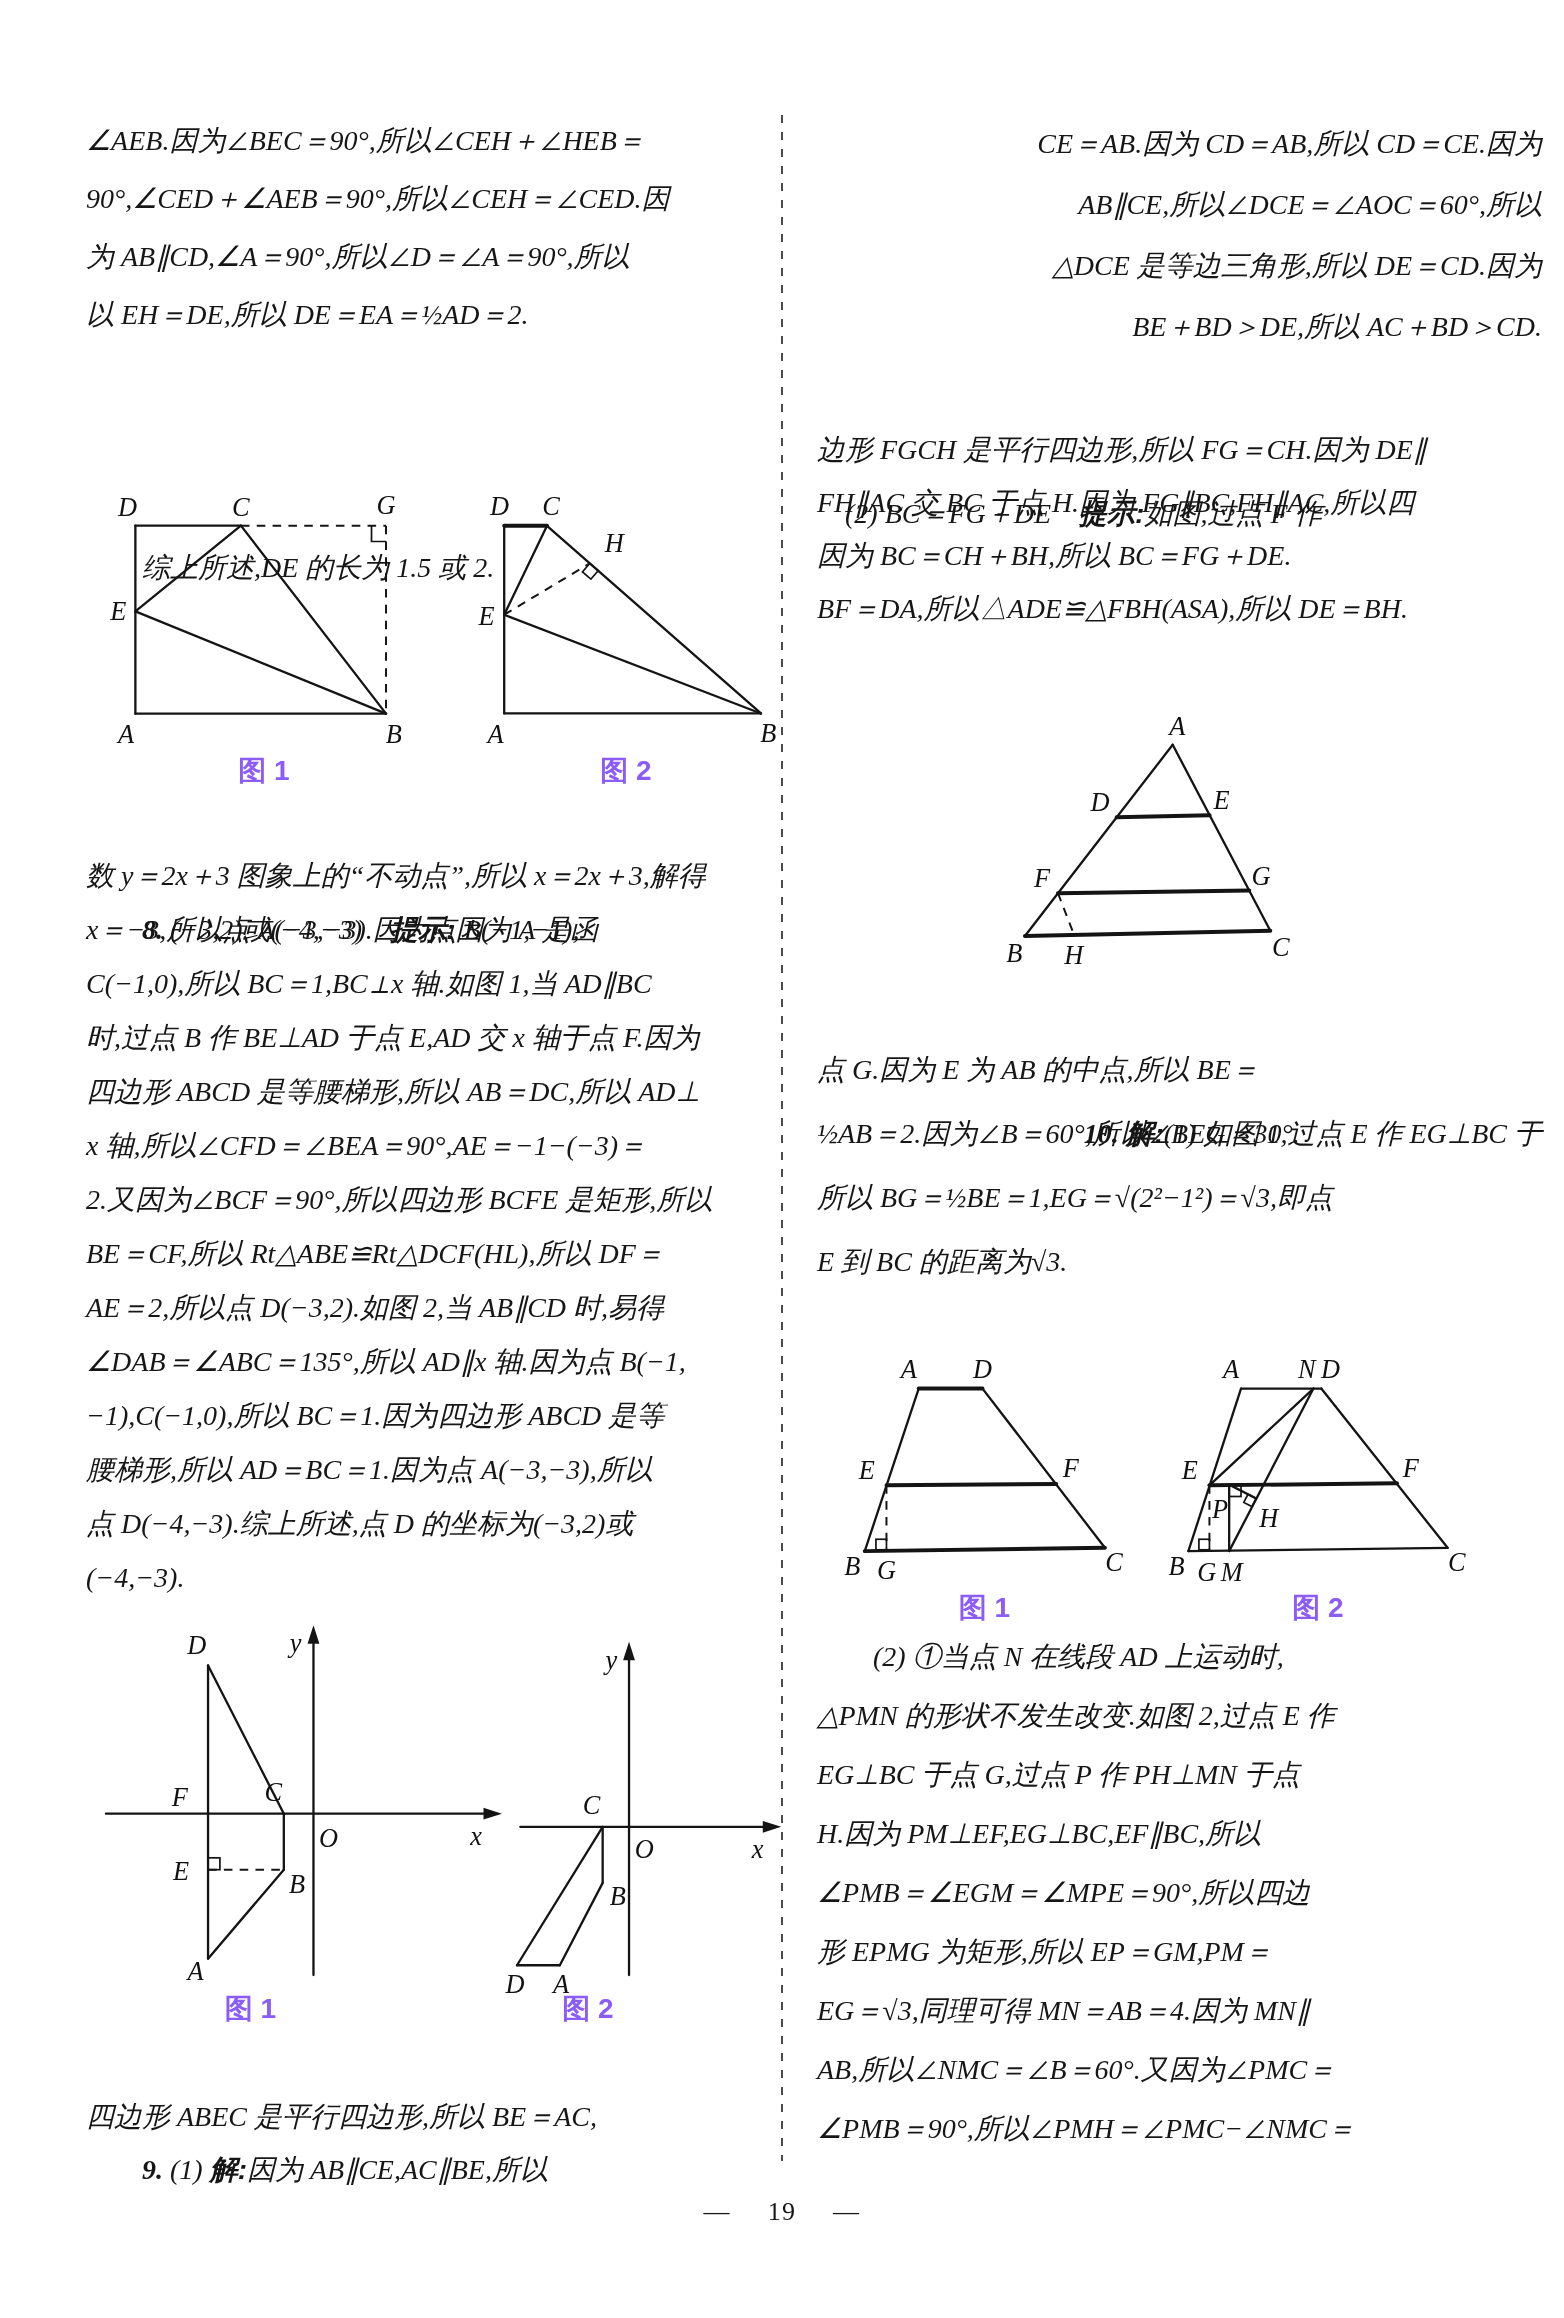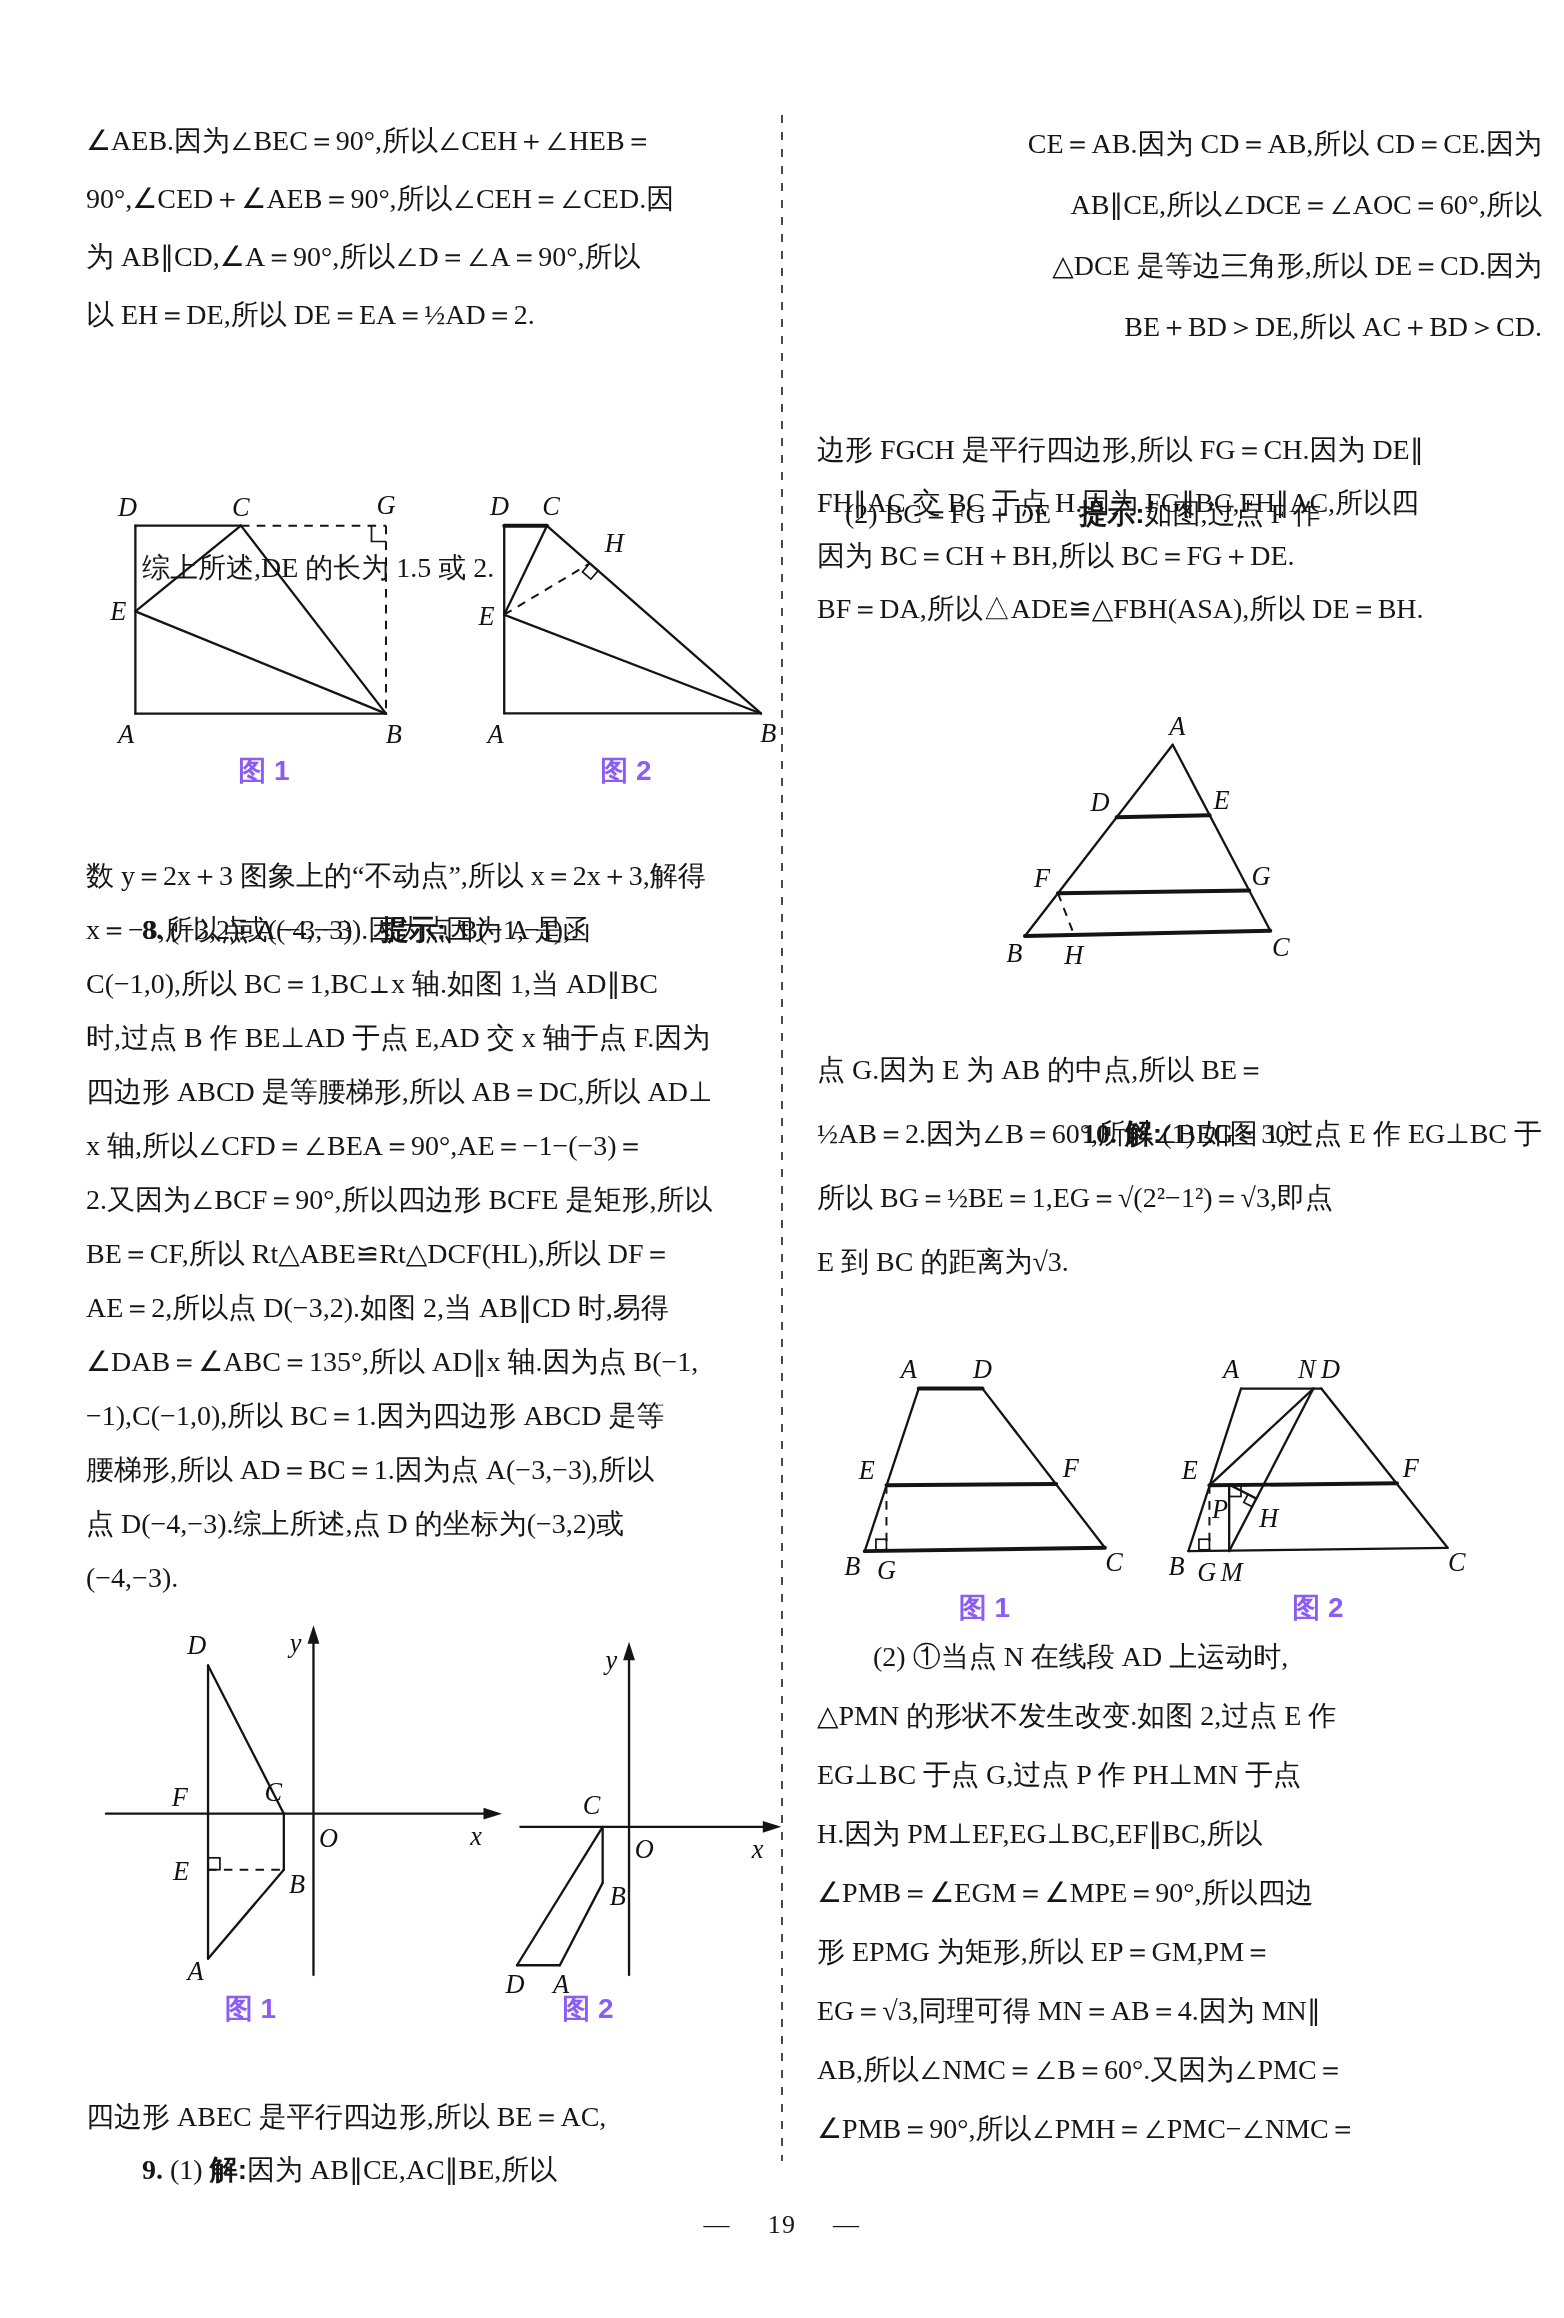--- a/index.html
+++ b/index.html
@@ -1,32 +1,32 @@
 <!DOCTYPE html>
 <html style="font-size:10.5px"><head>
 <meta charset="utf-8">
 <style>
   html,body{margin:0;padding:0;}
   body{width:1564px;height:2319px;position:relative;background:#ffffff;
        font-family:"Liberation Serif",serif;color:#161616;}
   .abs{position:absolute;}
   .blk{font-size:28px;white-space:pre;}
-  .blk div{white-space:pre;}
+  .blk div{white-space:pre;font-style:italic;}
   .bs{font-weight:bold;}
   .bh{font-weight:bold;font-family:"Liberation Sans",sans-serif;}
   .cap{font-size:28px;font-weight:bold;text-align:center;
        font-family:"Liberation Sans",sans-serif;color:#8b5cf6;}
   .divider{width:2px;background:repeating-linear-gradient(to bottom,#4a4a4a 0 8px,transparent 8px 17px);}
   svg{overflow:visible;display:block;}
   .sl{stroke:#141414;stroke-width:3.5;fill:none;stroke-linecap:round;}
   .sb{stroke:#141414;stroke-width:6;fill:none;stroke-linecap:round;}
   .sd{stroke:#141414;stroke-width:3;fill:none;stroke-dasharray:13 11;}
   .ra{stroke:#141414;stroke-width:2.6;fill:none;}
   .st{font-family:"Liberation Serif",serif;font-style:italic;font-size:40px;fill:#111;}
-  .footer{font-size:26px;text-align:center;letter-spacing:1.3px;margin-top:13px;}
+  .footer{font-size:26px;text-align:center;letter-spacing:1.3px;}
   .footer span{margin:0 18.4px;}
 </style>
 </head>
 <body>
 
 <div class="abs divider" style="left:781px;top:115px;height:2046px;"></div>
 
 <div class="abs blk" style="left:86px;top:112px;width:695px;line-height:58px;"><div>∠AEB.因为∠BEC＝90°,所以∠CEH＋∠HEB＝</div><div>90°,∠CED＋∠AEB＝90°,所以∠CEH＝∠CED.因</div><div>为 AB∥CD,∠A＝90°,所以∠D＝∠A＝90°,所以</div><div>以 EH＝DE,所以 DE＝EA＝½AD＝2.</div></div>
 
 <div class="abs blk" style="left:86px;top:423px;width:695px;line-height:58px;">

